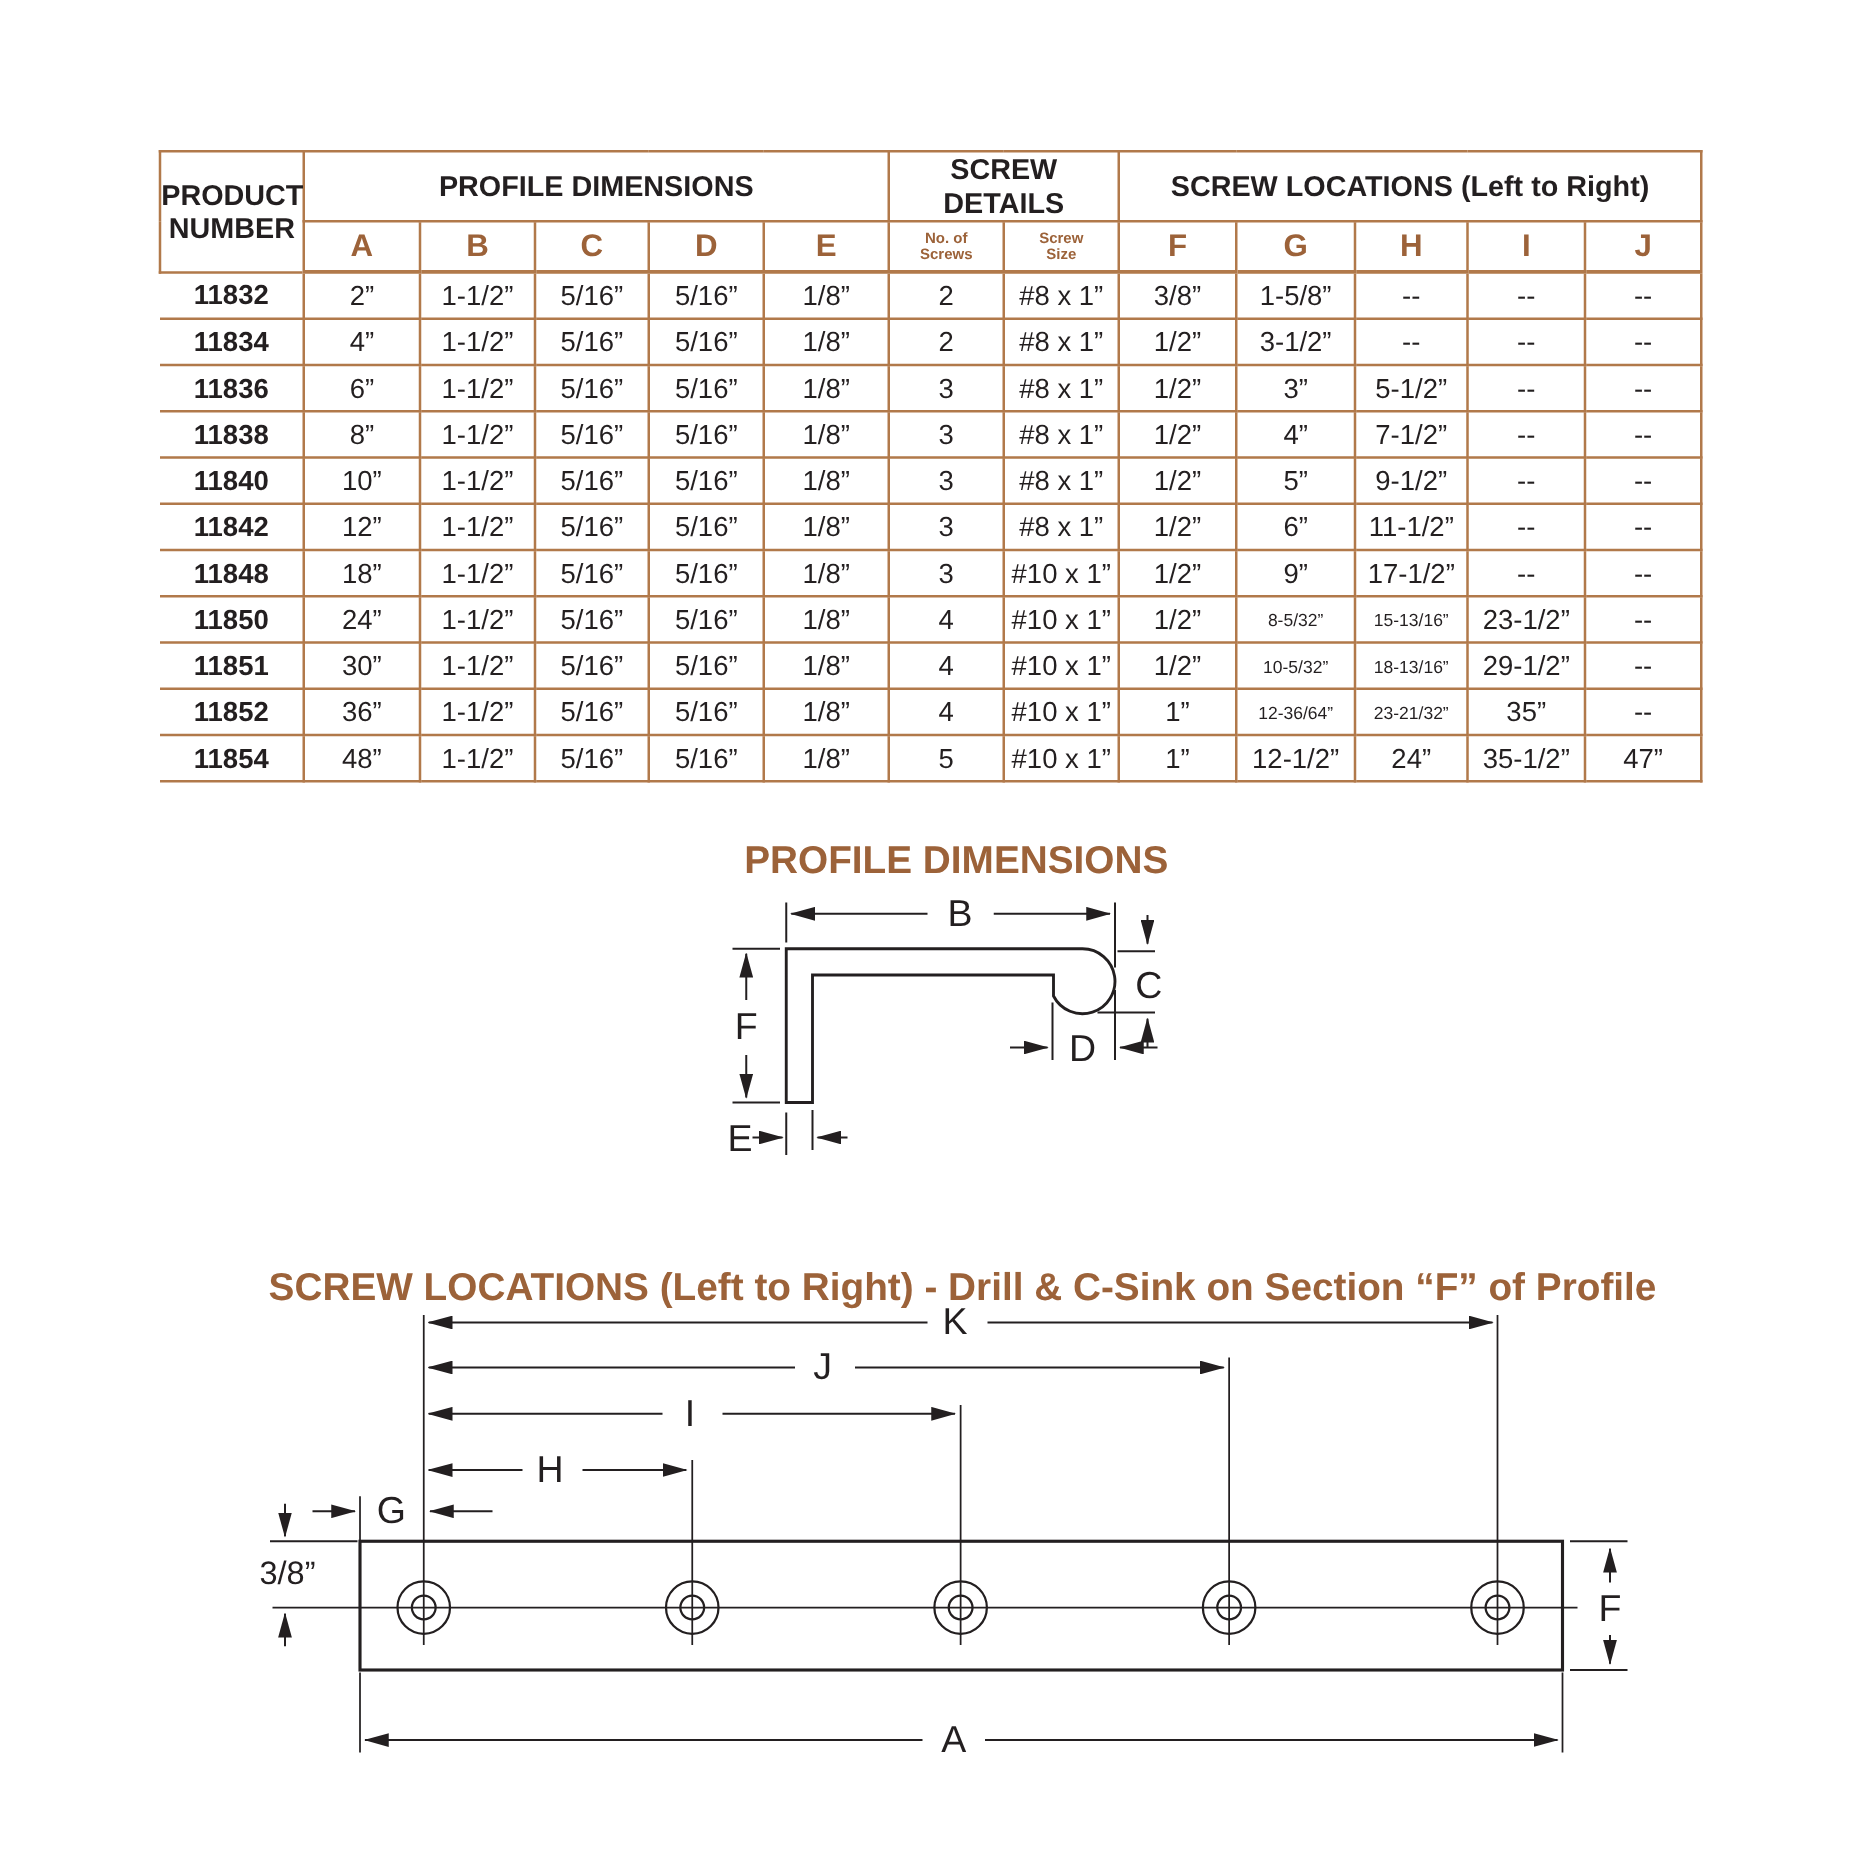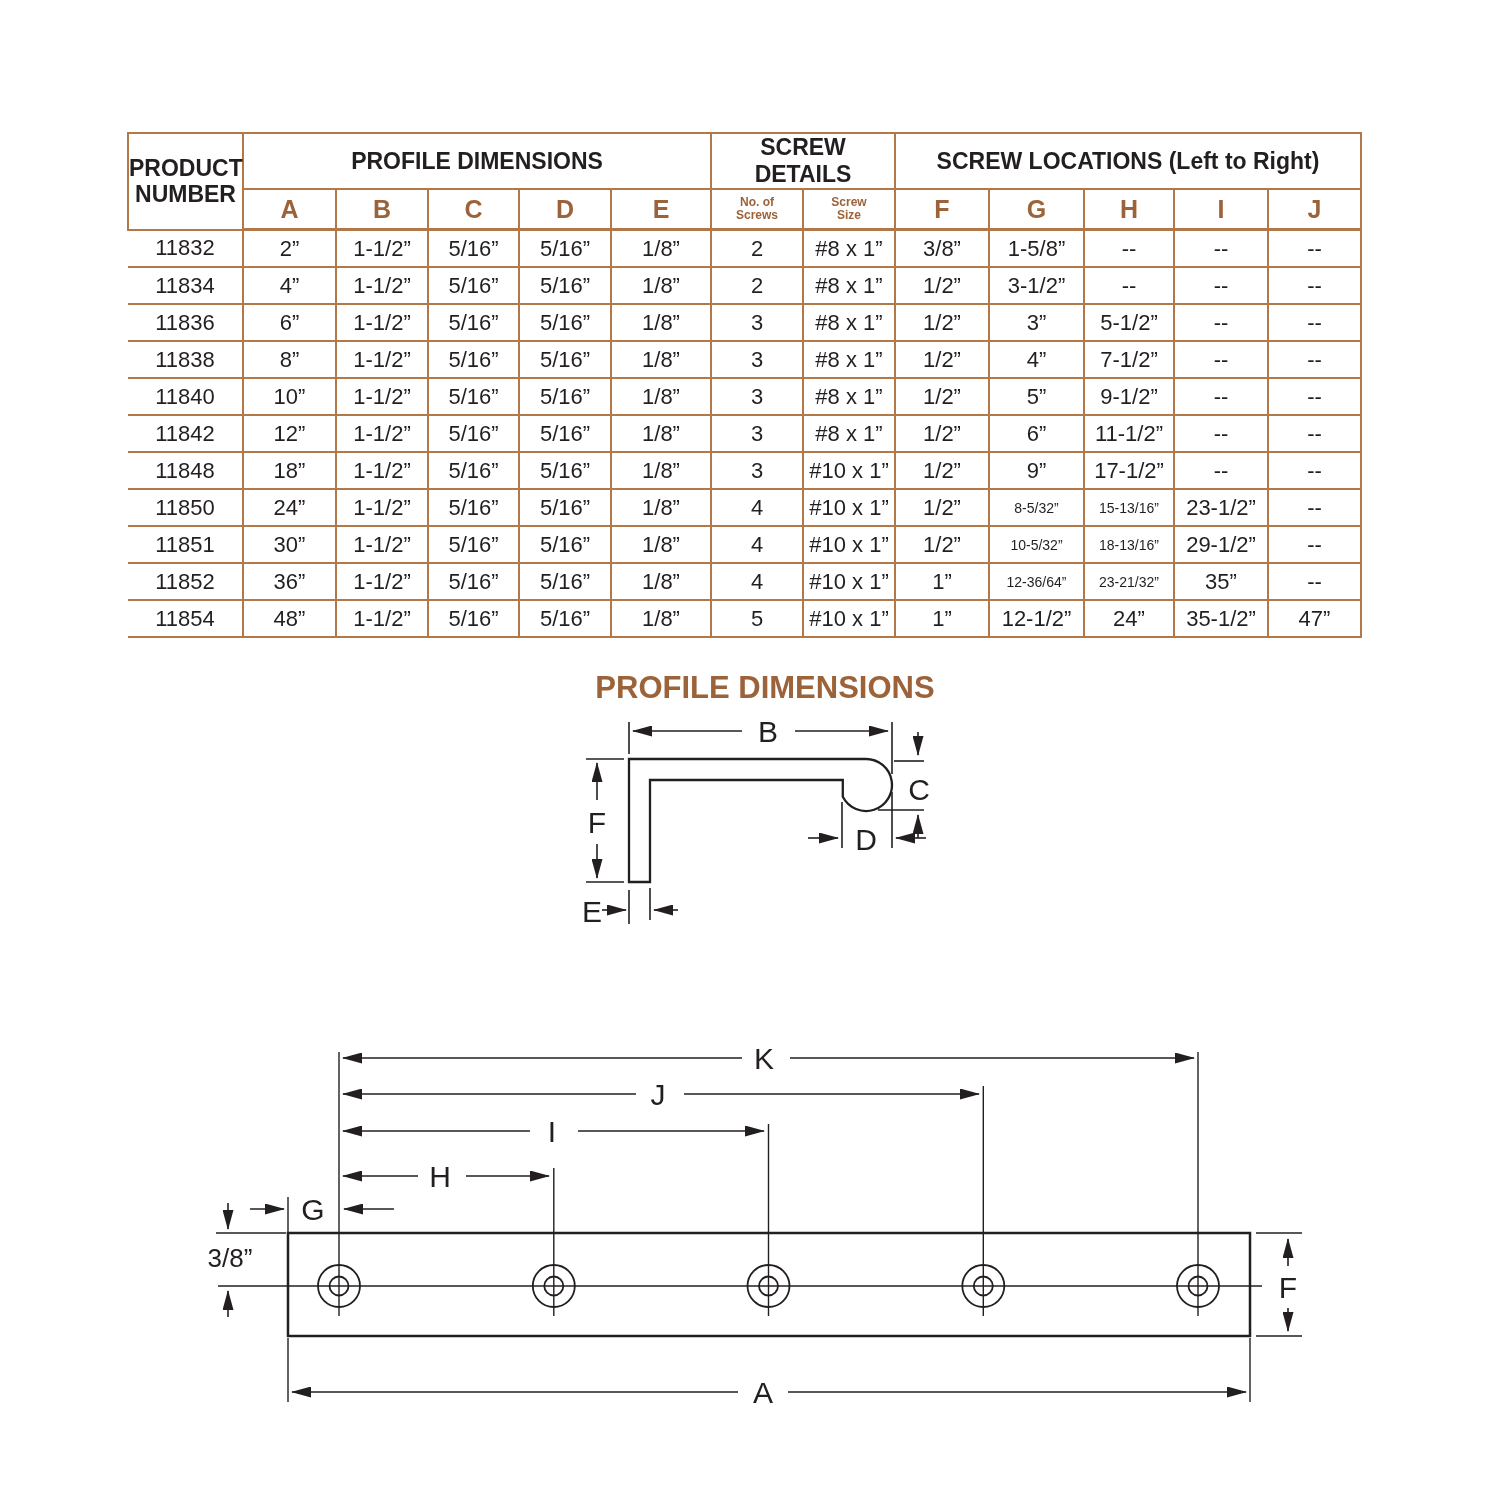--- a/index.html
+++ b/index.html
@@ -7,21 +7,21 @@
     --grid:#b1794a;
     --ink:#231f20;
   }
   html,body{margin:0;padding:0;background:#ffffff;}
   body{width:1500px;height:1500px;font-family:"Liberation Sans",sans-serif;overflow:hidden;}
   .page{position:relative;width:1500px;height:1500px;background:#fff;}
 
   
   table.spec{
     position:absolute;left:127px;top:120px;width:1233px;
-    border-collapse:collapse;table-layout:fixed;margin-top:12px;
+    border-collapse:collapse;table-layout:fixed;
   }
   table.spec th, table.spec td{
     border:2px solid var(--grid);
     text-align:center;vertical-align:middle;
     padding:0;
     color:var(--ink);
   }
   th.prodhead{
     border:none;
     border-right:2px solid var(--grid);
@@ -30,21 +30,21 @@
   }
   th.group{
     height:41px;color:var(--accent);font-weight:bold;font-size:23px;
   }
   tr.letters th{
     height:38px;color:var(--accent);font-weight:bold;font-size:25px;
     border-bottom:3px solid var(--grid);
   }
   tr.letters th.small-head{font-size:12px;line-height:1.08;}
   tbody td{height:35px;font-size:22px;}
-  tbody td.prod{font-weight:normal;border-left:none;}
+  tbody td.prod{font-weight:bold;border-left:none;}
   tbody td.sm{font-size:14px;}
 
   
   .fig-title{
     position:absolute;text-align:center;color:var(--accent);
     font-weight:bold;font-size:31px;letter-spacing:0px;
   }
   #profile-title{left:30px;width:1470px;top:670px;}
   #screw-title{left:40px;width:1460px;top:1012px;}
 
@@ -325,20 +325,21 @@
 
     <g>
       <line class="dim" x1="629" y1="890" x2="629" y2="924"></line>
       <line class="dim" x1="650" y1="888" x2="650" y2="920"></line>
       <line class="dim" x1="602" y1="910" x2="626" y2="910" marker-end="url(#ar1)"></line>
       <line class="dim" x1="678" y1="910" x2="654" y2="910" marker-end="url(#ar1)"></line>
       <text class="lbl" x="592" y="911">E</text>
     </g>
   </svg>
 
+  <div class="fig-title" id="screw-title">SCREW LOCATIONS (Left to Right) - Drill &amp; C-Sink on Section “F” of Profile</div>
 
   <svg id="screw-svg" width="1190" height="375" viewBox="150 1040 1190 375">
     <defs>
       <marker id="ar2" markerWidth="20" markerHeight="11" refX="19" refY="5.5" orient="auto" markerUnits="userSpaceOnUse">
         <path d="M0,0 L20,5.5 L0,11 Z" fill="#231f20"></path>
       </marker>
     </defs>
 
     <rect class="barline" x="288" y="1233" width="962" height="103" fill="#ffffff"></rect>
     <line class="thin" x1="218" y1="1286" x2="1262" y2="1286"></line>

